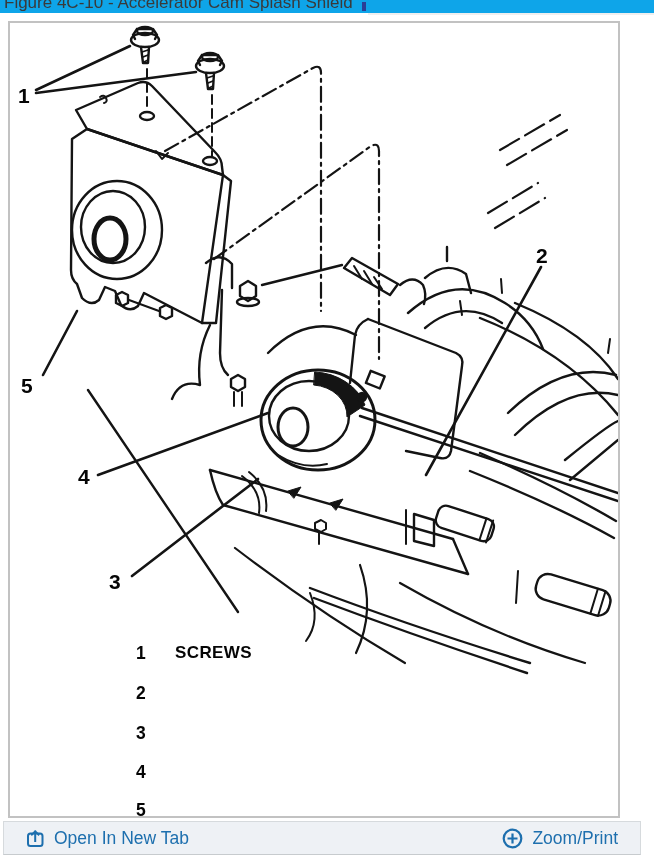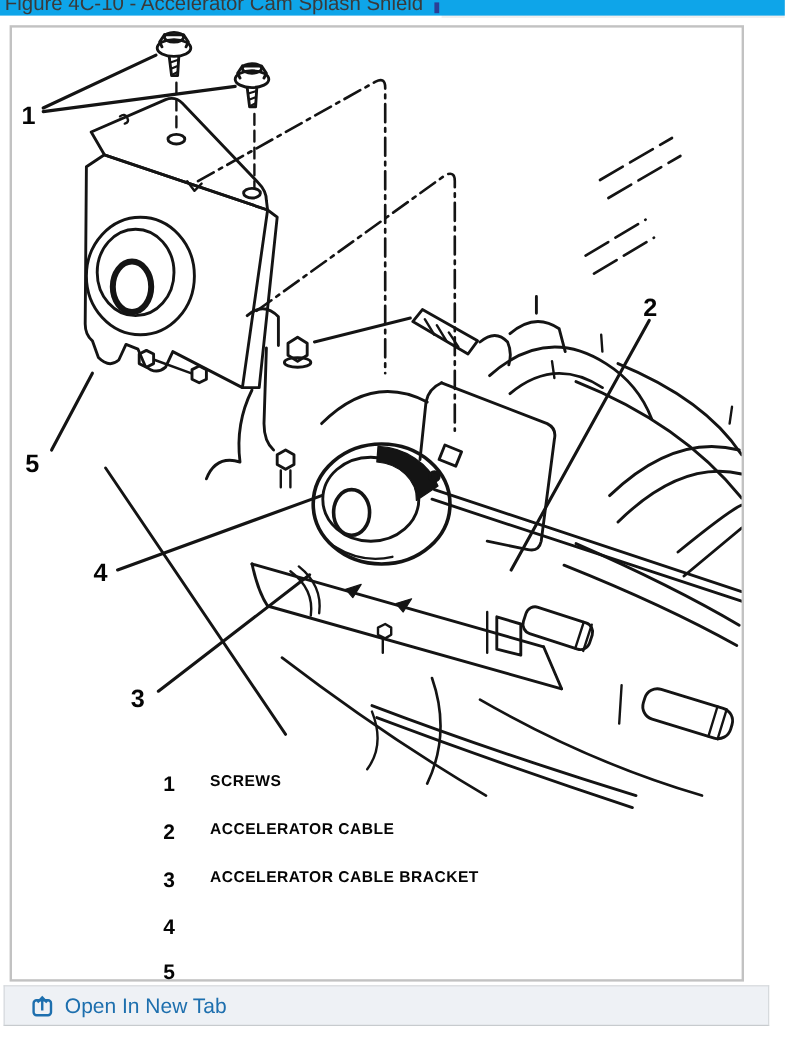--- a/index.html
+++ b/index.html
@@ -33,21 +33,21 @@
   .diagram-svg{position:absolute;left:0;top:0;}
   
   .legend{position:absolute;left:0;top:0;width:100%;}
   .legend-row{position:absolute;left:0;width:100%;height:22px;}
   .legend-num{
     position:absolute;left:118px;width:26px;text-align:center;
     font-size:17.5px;font-weight:bold;color:#050505;letter-spacing:.3px;
   }
   .legend-label{
     position:absolute;left:165px;
-    font-size:13px;font-weight:bold;color:#050505;letter-spacing:.4px;
+    font-size:17px;font-weight:bold;color:#050505;letter-spacing:.4px;
   }
   
   .toolbar{
     position:absolute;left:3px;top:821px;width:638px;height:34px;
     background:#eef1f5;border:1px solid #d6dadd;border-bottom-color:#c7cbce;
     z-index:3;display:flex;align-items:center;justify-content:space-between;
     box-sizing:border-box;padding:0 22px 0 22px;
   }
   .tb-link{
     display:flex;align-items:center;gap:9px;cursor:pointer;
@@ -207,36 +207,41 @@
     </g>
   </svg>
 
   <div class="legend">
     <div class="legend-row" style="top:620px">
       <span class="legend-num">1</span>
       <span class="legend-label">SCREWS</span>
     </div>
     <div class="legend-row" style="top:660px">
       <span class="legend-num">2</span>
-      <span class="legend-label">ACCELERATOR CABLE</span>
     </div>
     <div class="legend-row" style="top:700px">
       <span class="legend-num">3</span>
-      <span class="legend-label">ACCELERATOR CABLE BRACKET</span>
     </div>
     <div class="legend-row" style="top:739px">
       <span class="legend-num">4</span>
     </div>
     <div class="legend-row" style="top:777px">
       <span class="legend-num">5</span>
     </div>
   </div>
 </div>
 
 <div class="toolbar">
   <div class="tb-link">
     <svg width="19" height="19" viewBox="0 0 19 19">
       <rect x="2" y="4.5" width="14.5" height="12.5" rx="2.5" fill="none" stroke="#1d6fae" stroke-width="2"></rect>
       <path d="M9.2 12 L9.2 2.6 M5.9 5.6 L9.2 2.3 L12.5 5.6" fill="none" stroke="#1d6fae" stroke-width="2" stroke-linecap="square"></path>
     </svg>
     <span>Open In New Tab</span>
   </div>
+  <div class="tb-link">
+    <svg width="21" height="21" viewBox="0 0 21 21">
+      <circle cx="10.5" cy="10.5" r="8.8" fill="none" stroke="#1d6fae" stroke-width="2.2"></circle>
+      <path d="M10.5 5.5 L10.5 15.5 M5.5 10.5 L15.5 10.5" stroke="#1d6fae" stroke-width="2.2"></path>
+    </svg>
+    <span>Zoom/Print</span>
+  </div>
 </div>
 
 </body></html>

